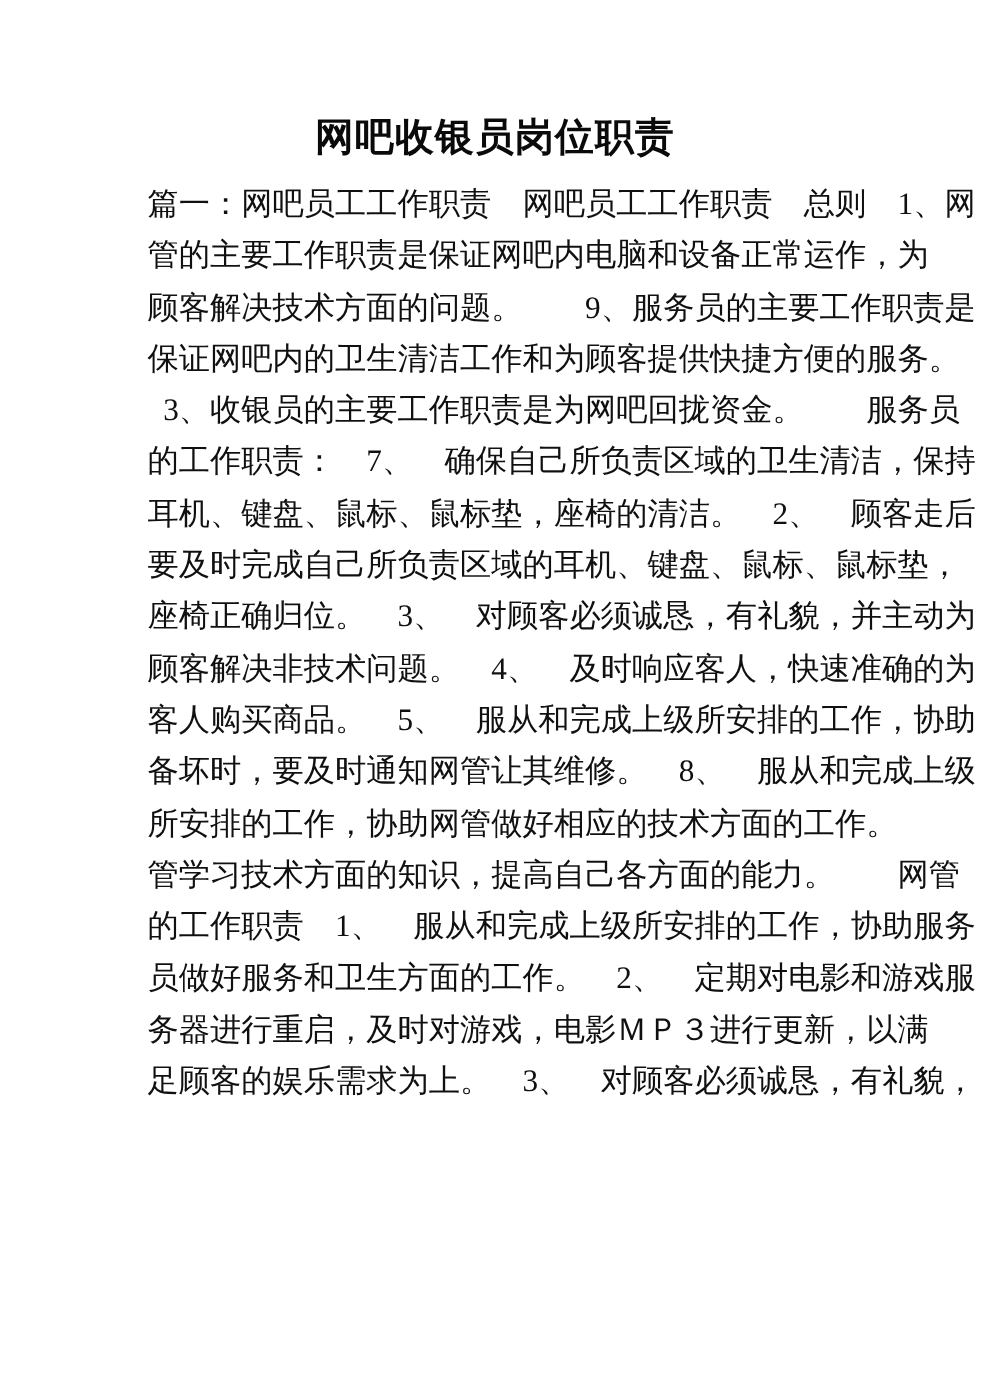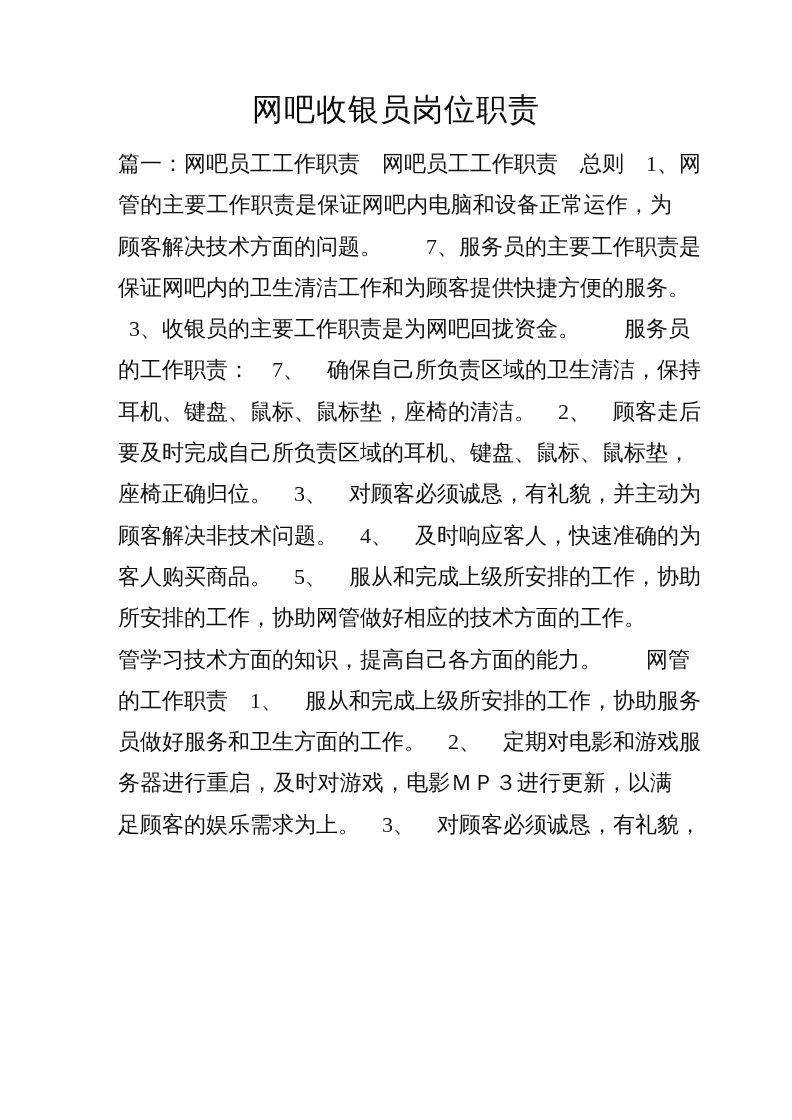--- a/index.html
+++ b/index.html
@@ -13,32 +13,32 @@
     height: 1120px;
     background: #ffffff;
     color: #111111;
     font-family: "Liberation Serif", "DejaVu Serif", serif;
     overflow: hidden;
   }
   .doc-title {
     padding-top: 90px;
     text-align: center;
     font-size: 31px;
-    font-weight: 400;
+    font-weight: 700;
     line-height: 40px;
     letter-spacing: 1px;
     color: #0a0a0a;
   }
   .doc-body {
     margin-left: 118px;
     margin-top: 13px;
     width: 554px;
   }
   .line {
-    font-size: 22px;
+    font-size: 25px;
     height: 41.3px;
     line-height: 41.3px;
     text-align: justify;
     text-align-last: justify;
     text-justify: inter-character;
     white-space: nowrap;
     color: #101010;
   }
   .line.left {
     text-align: right;
@@ -46,29 +46,30 @@
   }
 </style>
 </head>
 <body>
 
 <div class="page">
   <div class="doc-title">网吧收银员岗位职责</div>
   <div class="doc-body">
       <div class="line">篇一：网吧员工工作职责　网吧员工工作职责　总则　1、网</div>
       <div class="line">管的主要工作职责是保证网吧内电脑和设备正常运作，为</div>
-      <div class="line">顾客解决技术方面的问题。　　7、服务员的主要工作职责是</div>
+      <div class="line">顾客解决技术方面的问题。　　9、服务员的主要工作职责是</div>
       <div class="line">保证网吧内的卫生清洁工作和为顾客提供快捷方便的服务。</div>
       <div class="line"> 3、收银员的主要工作职责是为网吧回拢资金。　　服务员</div>
       <div class="line">的工作职责：　7、　确保自己所负责区域的卫生清洁，保持</div>
       <div class="line">耳机、键盘、鼠标、鼠标垫，座椅的清洁。　2、　顾客走后</div>
       <div class="line">要及时完成自己所负责区域的耳机、键盘、鼠标、鼠标垫，</div>
       <div class="line">座椅正确归位。　3、　对顾客必须诚恳，有礼貌，并主动为</div>
       <div class="line">顾客解决非技术问题。　4、　及时响应客人，快速准确的为</div>
       <div class="line">客人购买商品。　5、　服从和完成上级所安排的工作，协助</div>
+      <div class="line">备坏时，要及时通知网管让其维修。　8、　服从和完成上级</div>
       <div class="line left">所安排的工作，协助网管做好相应的技术方面的工作。</div>
       <div class="line">管学习技术方面的知识，提高自己各方面的能力。　　网管</div>
       <div class="line">的工作职责　1、　服从和完成上级所安排的工作，协助服务</div>
       <div class="line">员做好服务和卫生方面的工作。　2、　定期对电影和游戏服</div>
       <div class="line">务器进行重启，及时对游戏，电影ＭＰ３进行更新，以满</div>
       <div class="line">足顾客的娱乐需求为上。　3、　对顾客必须诚恳，有礼貌，</div>
     </div>
 </div>
 
 </body></html>

